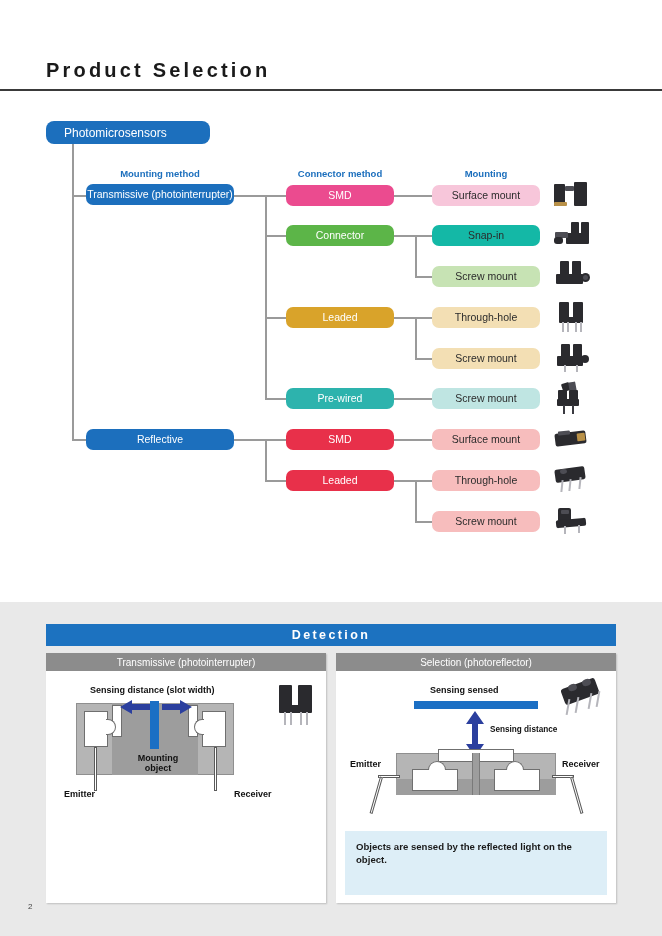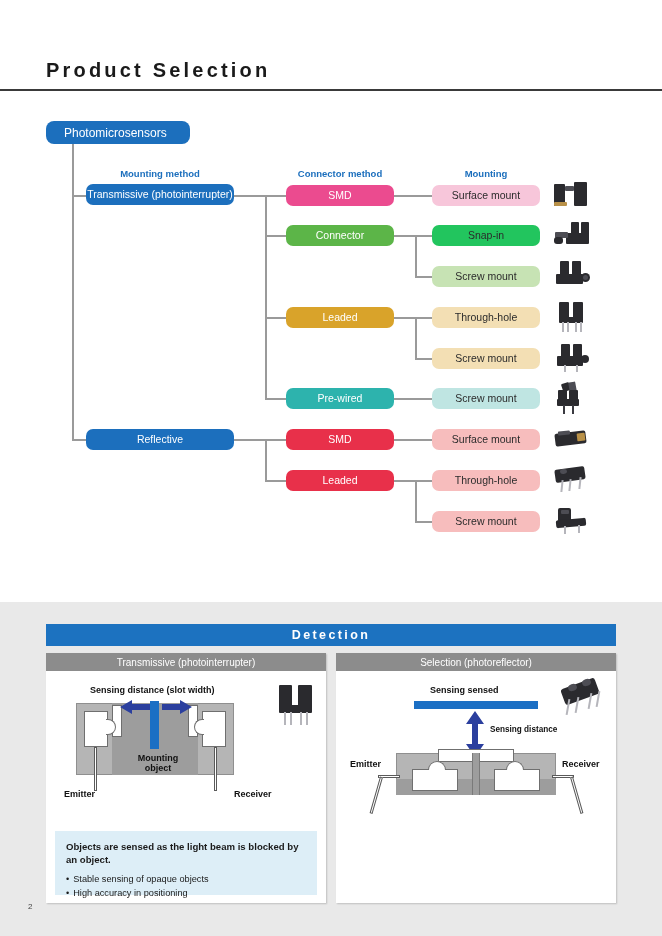--- a/index.html
+++ b/index.html
@@ -105,21 +105,21 @@
 
 <div id="page-title">Product Selection</div>
 <div id="title-rule"></div>
 
 <div id="flowchart">
 
   <div class="colhead" style="left:86px; top:68px; width:148px;">Mounting method</div>
   <div class="colhead" style="left:266px; top:68px; width:148px;">Connector method</div>
   <div class="colhead" style="left:412px; top:68px; width:148px;">Mounting</div>
 
-  <div class="node root" style="left:46px; top:21px; width:144px; height:23px; justify-content:flex-start; padding-left:18px;">Photomicrosensors</div>
+  <div class="node root" style="left:46px; top:21px; width:164px; height:23px; justify-content:flex-start; padding-left:18px;">Photomicrosensors</div>
 
   <div class="line v" style="left:72px; top:44px; height:296px;"></div>
   <div class="line h" style="left:72px; top:95px; width:14px;"></div>
   <div class="line h" style="left:72px; top:339px; width:14px;"></div>
 
   <div class="node lvl1" style="left:86px; top:84px; width:148px; height:21px;">Transmissive (photointerrupter)</div>
 
   <div class="line h" style="left:234px; top:95px; width:32px;"></div>
   <div class="line v" style="left:265px; top:95px; height:203px;"></div>
   <div class="line h" style="left:265px; top:95px;  width:21px;"></div>
@@ -135,21 +135,21 @@
     <div class="blk" style="left:22px; top:2px;  width:13px; height:24px;"></div>
     <div class="blk lt" style="left:13px; top:6px; width:9px; height:5px;"></div>
     <div class="blk gd" style="left:2px; top:22px; width:13px; height:4px;"></div>
   </div>
 
   <div class="node mid" style="left:286px; top:125px; width:108px; height:21px; background:#5cb548;">Connector</div>
   <div class="line h" style="left:394px; top:135px; width:22px;"></div>
   <div class="line v" style="left:415px; top:135px; height:41px;"></div>
   <div class="line h" style="left:415px; top:135px; width:17px;"></div>
   <div class="line h" style="left:415px; top:176px; width:17px;"></div>
-  <div class="node leaf" style="left:432px; top:125px; width:108px; height:21px; background:#22c55e;">Snap-in</div>
+  <div class="node leaf" style="left:432px; top:125px; width:108px; height:21px; background:#14b8a6;">Snap-in</div>
   <div class="node leaf" style="left:432px; top:166px; width:108px; height:21px; background:#c7e3b4;">Screw mount</div>
   <div class="thumb" style="left:552px; top:120px; width:40px; height:30px;">
     <div class="blk" style="left:19px; top:2px; width:8px; height:16px;"></div>
     <div class="blk" style="left:29px; top:2px; width:8px; height:16px;"></div>
     <div class="blk" style="left:14px; top:13px; width:23px; height:11px;"></div>
     <div class="blk lt" style="left:3px; top:12px; width:13px; height:6px;"></div>
     <div class="blk" style="left:2px; top:17px; width:9px; height:7px; border-radius:3px;"></div>
   </div>
   <div class="thumb" style="left:552px; top:160px; width:40px; height:30px;">
     <div class="blk" style="left:8px;  top:1px; width:9px; height:17px;"></div>
@@ -275,27 +275,20 @@
       <div class="blk" style="left:5px;  top:2px;  width:13px; height:26px;"></div>
       <div class="blk" style="left:24px; top:2px;  width:14px; height:26px;"></div>
       <div class="blk" style="left:5px;  top:22px; width:33px; height:8px;"></div>
       <div class="pin sil" style="left:10px; top:29px; height:13px;"></div>
       <div class="pin sil" style="left:16px; top:29px; height:13px;"></div>
       <div class="pin sil" style="left:26px; top:29px; height:13px;"></div>
       <div class="pin sil" style="left:32px; top:29px; height:13px;"></div>
     </div>
   </div>
 
-  <div class="panel-caption">
-    <div class="cap-title">Objects are sensed as the light beam is blocked by an object.</div>
-    <ul class="cap-list">
-      <li>Stable sensing of opaque objects</li>
-      <li>High accuracy in positioning</li>
-    </ul>
-  </div>
 </div>
 
 <div class="panel right">
   <div class="panel-head">Selection (photoreflector)</div>
   <div class="panel-figure">
 
     <div class="fg-label" style="left:94px; top:14px;">Sensing sensed</div>
     <div class="blue-bar" style="left:78px; top:30px; width:124px; height:8px;"></div>
 
     <svg class="fg" style="left:128px; top:40px;" width="22" height="46" viewBox="0 0 22 46">
@@ -324,15 +317,18 @@
       <div class="blk" style="left:4px; top:6px; width:36px; height:17px; border-radius:3px; transform:rotate(-20deg);"></div>
       <div class="blk lt" style="left:10px; top:7px; width:9px; height:7px; border-radius:50%; transform:rotate(-20deg);"></div>
       <div class="blk lt" style="left:24px; top:2px; width:9px; height:7px; border-radius:50%; transform:rotate(-20deg);"></div>
       <div class="pin sil" style="left:9px;  top:22px; height:16px; transform:rotate(10deg);"></div>
       <div class="pin sil" style="left:18px; top:20px; height:16px; transform:rotate(10deg);"></div>
       <div class="pin sil" style="left:31px; top:16px; height:16px; transform:rotate(10deg);"></div>
       <div class="pin sil" style="left:39px; top:14px; height:16px; transform:rotate(10deg);"></div>
     </div>
   </div>
 
+  <div class="panel-caption">
+    <div class="cap-title">Objects are sensed by the reflected light on the object.</div>
+  </div>
 </div>
 
 <div id="page-number">2</div>
 
 </body></html>

